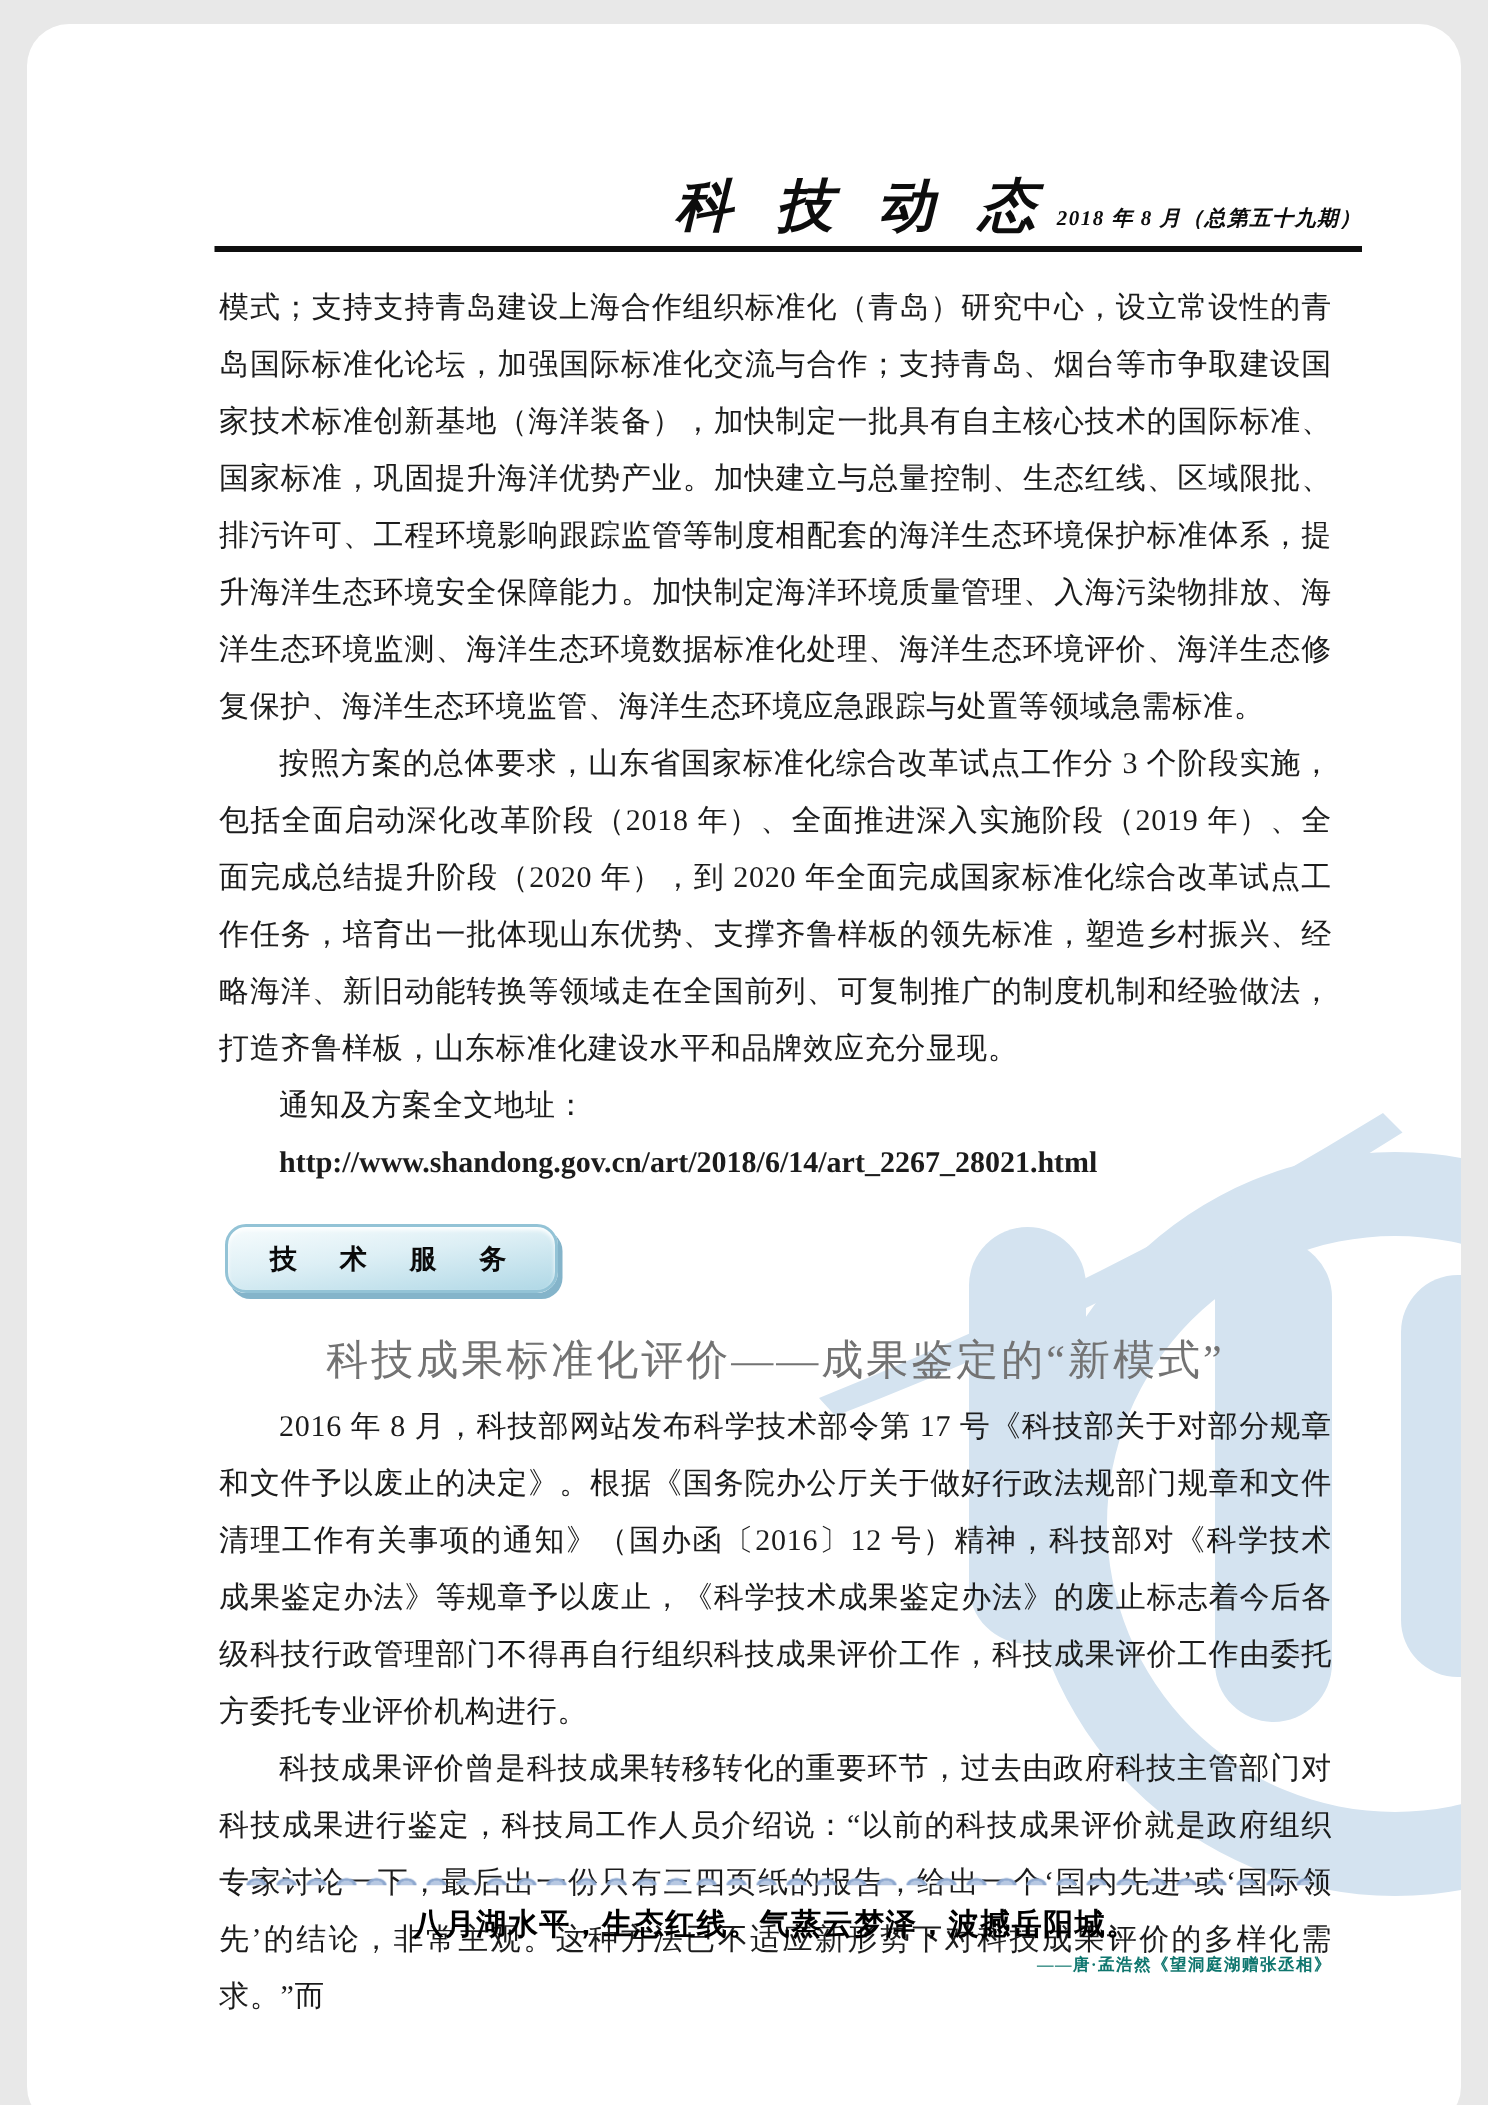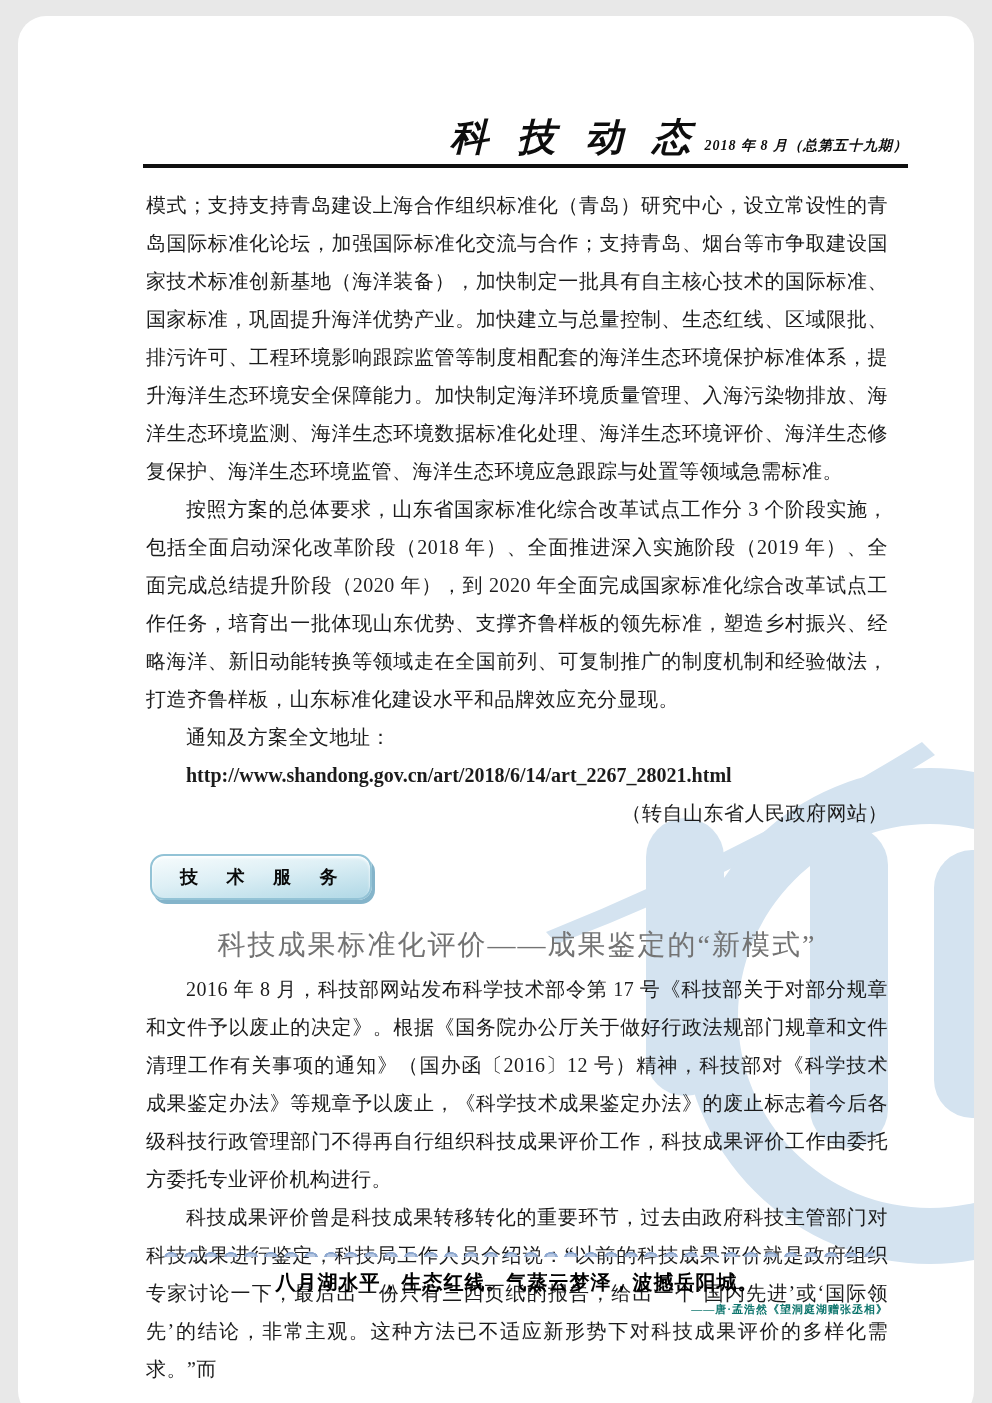--- a/index.html
+++ b/index.html
@@ -110,21 +110,20 @@
   <div class="content">
 
     <p class="body-text">模式；支持支持青岛建设上海合作组织标准化（青岛）研究中心，设立常设性的青岛国际标准化论坛，加强国际标准化交流与合作；支持青岛、烟台等市争取建设国家技术标准创新基地（海洋装备），加快制定一批具有自主核心技术的国际标准、国家标准，巩固提升海洋优势产业。加快建立与总量控制、生态红线、区域限批、排污许可、工程环境影响跟踪监管等制度相配套的海洋生态环境保护标准体系，提升海洋生态环境安全保障能力。加快制定海洋环境质量管理、入海污染物排放、海洋生态环境监测、海洋生态环境数据标准化处理、海洋生态环境评价、海洋生态修复保护、海洋生态环境监管、海洋生态环境应急跟踪与处置等领域急需标准。</p>
 
     <p class="body-text indent">按照方案的总体要求，山东省国家标准化综合改革试点工作分 3 个阶段实施，包括全面启动深化改革阶段（2018 年）、全面推进深入实施阶段（2019 年）、全面完成总结提升阶段（2020 年），到 2020 年全面完成国家标准化综合改革试点工作任务，培育出一批体现山东优势、支撑齐鲁样板的领先标准，塑造乡村振兴、经略海洋、新旧动能转换等领域走在全国前列、可复制推广的制度机制和经验做法，打造齐鲁样板，山东标准化建设水平和品牌效应充分显现。</p>
 
     <p class="body-text indent">通知及方案全文地址：</p>
 
     <p class="body-text url-line">http://www.shandong.gov.cn/art/2018/6/14/art_2267_28021.html</p>
 
-    <p class="body-text align-right">（转自山东省人民政府网站）</p>
 
     <div class="badge-row">
       <span class="section-badge">技 术 服 务</span>
     </div>
 
     <h2 class="article-title">科技成果标准化评价——成果鉴定的“新模式”</h2>
 
     <p class="body-text indent">2016 年 8 月，科技部网站发布科学技术部令第 17 号《科技部关于对部分规章和文件予以废止的决定》。根据《国务院办公厅关于做好行政法规部门规章和文件清理工作有关事项的通知》（国办函〔2016〕12 号）精神，科技部对《科学技术成果鉴定办法》等规章予以废止，《科学技术成果鉴定办法》的废止标志着今后各级科技行政管理部门不得再自行组织科技成果评价工作，科技成果评价工作由委托方委托专业评价机构进行。</p>
 
     <p class="body-text indent">科技成果评价曾是科技成果转移转化的重要环节，过去由政府科技主管部门对科技成果进行鉴定，科技局工作人员介绍说：“以前的科技成果评价就是政府组织专家讨论一下，最后出一份只有三四页纸的报告，给出一个‘国内先进’或‘国际领先’的结论，非常主观。这种方法已不适应新形势下对科技成果评价的多样化需求。”而</p>

